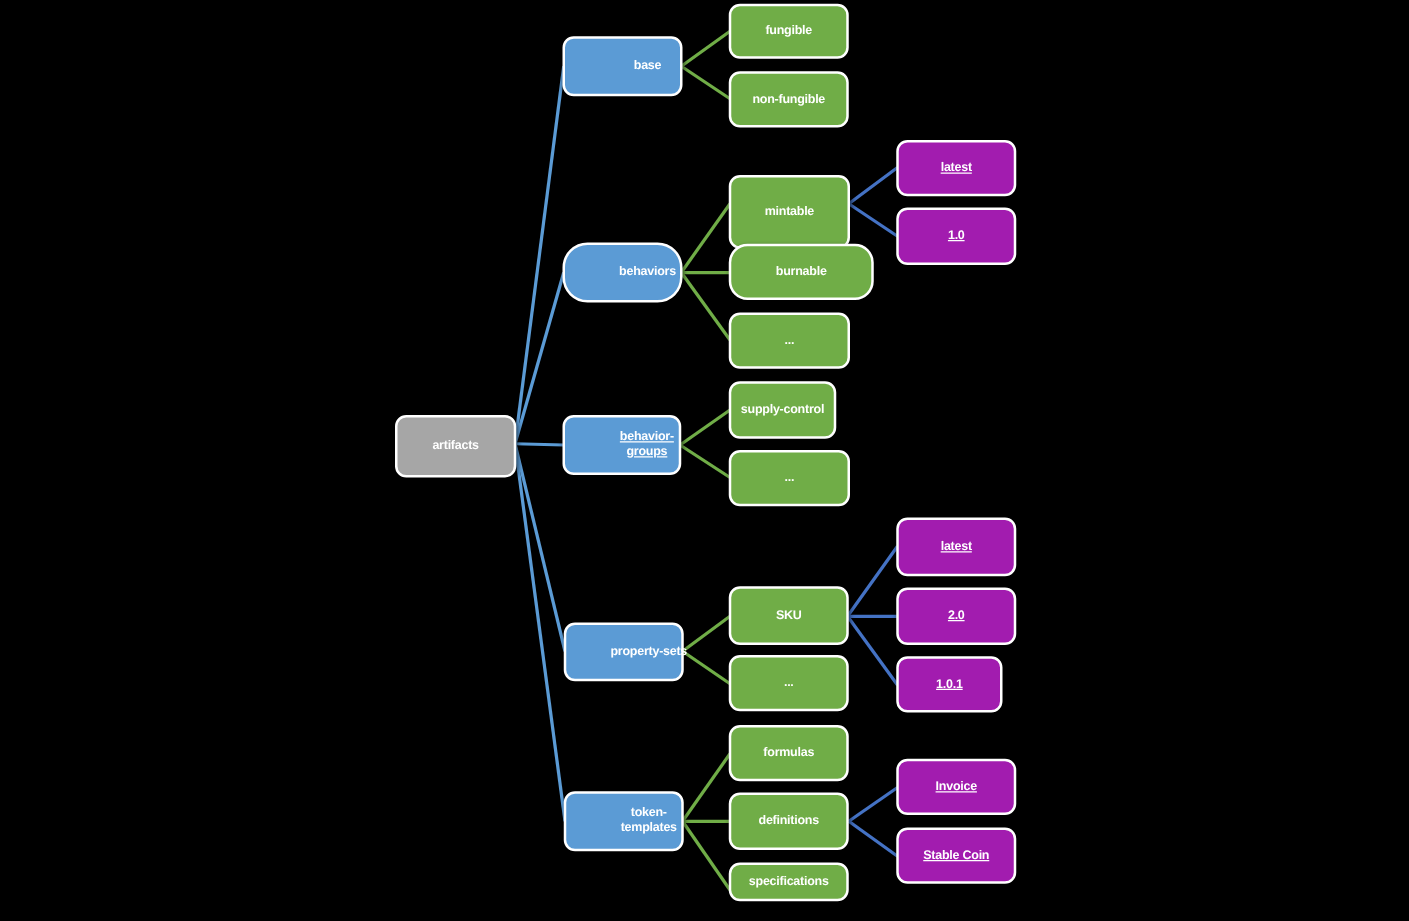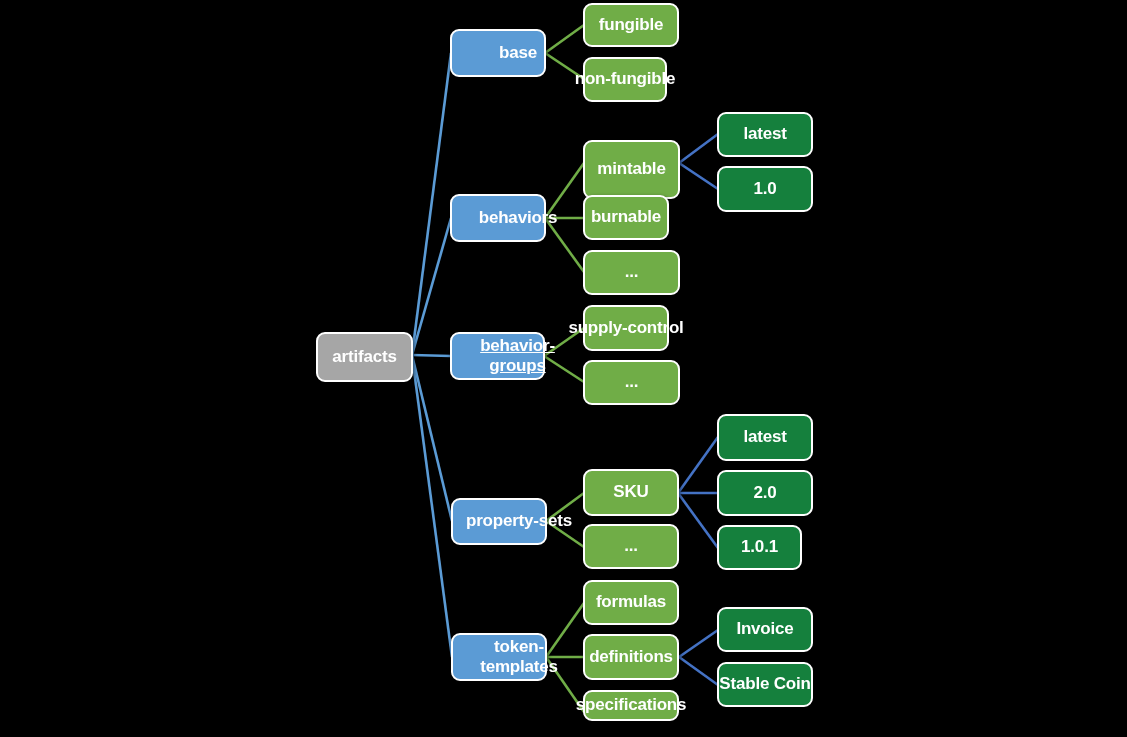--- a/index.html
+++ b/index.html
@@ -24,34 +24,34 @@
   }
   .node {
     position: absolute;
     box-sizing: border-box;
     display: flex;
     align-items: center;
     justify-content: center;
     text-align: center;
     color: #ffffff;
     font-weight: bold;
-    font-size: 17px;
+    font-size: 10px;
     letter-spacing: -0.2px;
     line-height: 1.2;
     white-space: nowrap;
     border: 2.5px solid #ffffff;
     border-radius: 9px;
     box-shadow: 1px 2px 4px rgba(0,0,0,0.6);
     z-index: 2;
   }
   .node.wrap { white-space: normal; }
   .lvl1 { background: #A6A6A6; }
   .lvl2 { background: #5B9BD5; padding-left: 40px; }
   .lvl3 { background: #70AD47; }
-  .lvl4 { background: #15803d; }
+  .lvl4 { background: #a21caf; text-decoration: underline; }
 </style>
 </head>
 <body>
 
 <div class="canvas">
 
   <svg class="links" width="1127" height="737" viewBox="0 0 1127 737">
 
     <g stroke="#5B9BD5" stroke-width="2.6">
       <line x1="412" y1="355" x2="451" y2="53"></line>
@@ -83,29 +83,29 @@
       <line x1="678" y1="493" x2="718" y2="493"></line>
       <line x1="678" y1="493" x2="718" y2="548"></line>
       <line x1="679" y1="657" x2="718" y2="630"></line>
       <line x1="679" y1="657" x2="718" y2="685"></line>
     </g>
   </svg>
 
   <div class="node lvl1" style="left:316px; top:332px; width:97px; height:50px;">artifacts</div>
 
   <div class="node lvl2" style="left:450px; top:29px; width:96px; height:48px;">base</div>
-  <div class="node lvl2" style="left:450px; top:194px; width:96px; height:48px;">behaviors</div>
+  <div class="node lvl2" style="left:450px; top:194px; width:96px; height:48px;border-radius:20px;">behaviors</div>
   <div class="node lvl2 wrap" style="left:450px; top:332px; width:95px; height:48px;text-decoration:underline;">behavior-groups</div>
   <div class="node lvl2" style="left:451px; top:498px; width:96px; height:47px;">property-sets</div>
   <div class="node lvl2 wrap" style="left:451px; top:633px; width:96px; height:48px;">token-templates</div>
 
   <div class="node lvl3" style="left:583px; top:3px; width:96px; height:44px;">fungible</div>
-  <div class="node lvl3" style="left:583px; top:57px; width:84px; height:45px;">non-fungible</div>
+  <div class="node lvl3" style="left:583px; top:57px; width:96px; height:45px;">non-fungible</div>
   <div class="node lvl3" style="left:583px; top:140px; width:97px; height:59px;">mintable</div>
-  <div class="node lvl3" style="left:583px; top:195px; width:86px; height:45px;">burnable</div>
+  <div class="node lvl3" style="left:583px; top:195px; width:116px; height:45px;border-radius:15px;">burnable</div>
   <div class="node lvl3" style="left:583px; top:250px; width:97px; height:45px;">...</div>
   <div class="node lvl3" style="left:583px; top:305px; width:86px; height:46px;">supply-control</div>
   <div class="node lvl3" style="left:583px; top:360px; width:97px; height:45px;">...</div>
   <div class="node lvl3" style="left:583px; top:469px; width:96px; height:47px;">SKU</div>
   <div class="node lvl3" style="left:583px; top:524px; width:96px; height:45px;">...</div>
   <div class="node lvl3" style="left:583px; top:580px; width:96px; height:45px;">formulas</div>
   <div class="node lvl3" style="left:583px; top:634px; width:96px; height:46px;">definitions</div>
   <div class="node lvl3" style="left:583px; top:690px; width:96px; height:31px;">specifications</div>
 
   <div class="node lvl4" style="left:717px; top:112px; width:96px; height:45px;">latest</div>

